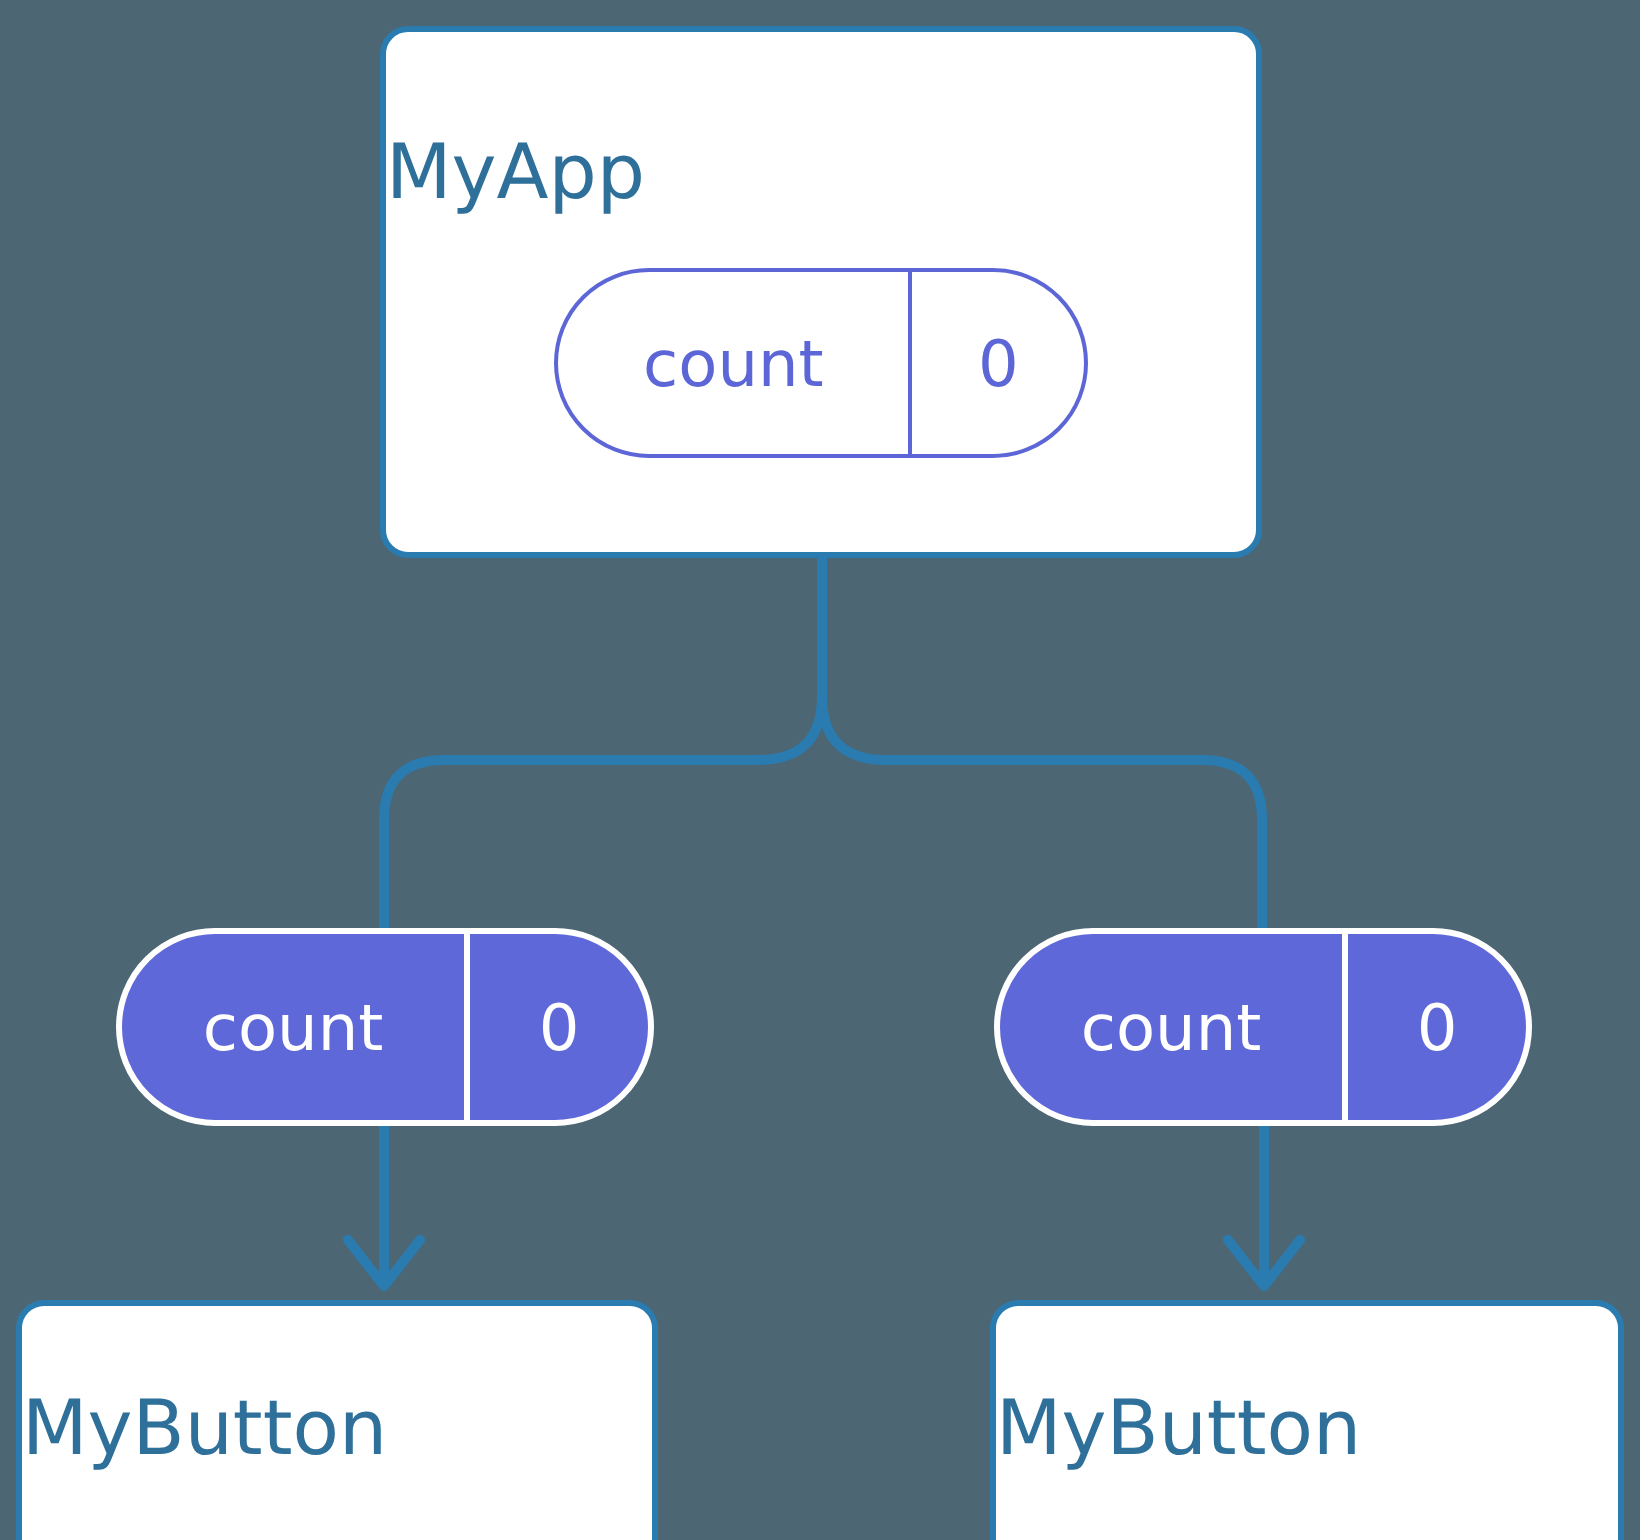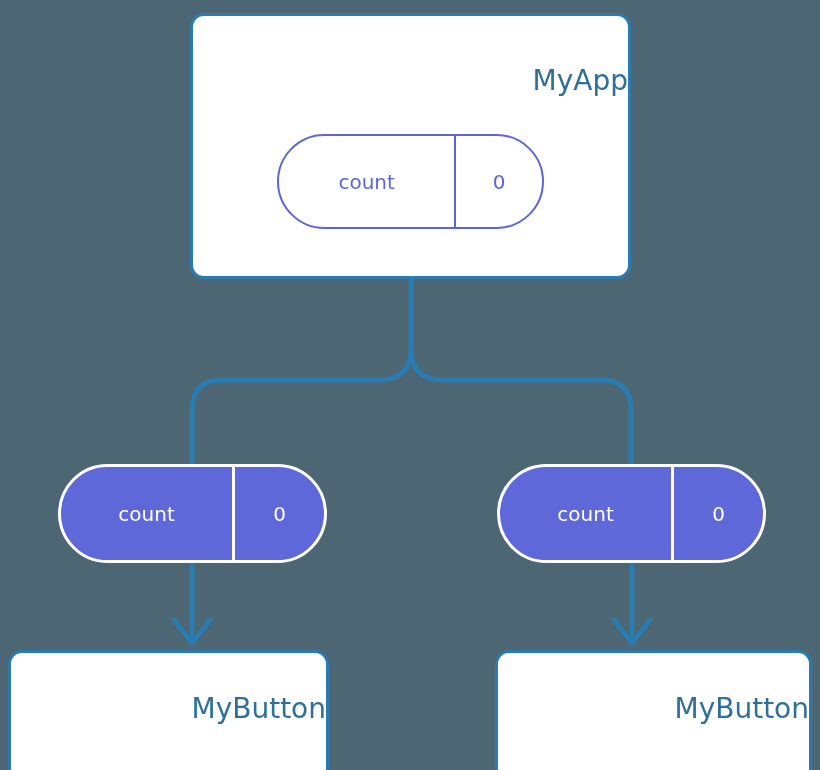--- a/index.html
+++ b/index.html
@@ -29,23 +29,23 @@
   
   .comp-box {
     position: absolute;
     background: #ffffff;
     border: 3px solid #2a7cb0;
     border-radius: 14px;
     box-sizing: border-box;
   }
   .comp-title {
     color: #2e7099;
-    font-size: 28px;
+    font-size: 38px;
     font-weight: 500;
-    text-align: right;
+    text-align: left;
     white-space: nowrap;
   }
 
   #app-box {
     left: 190px;
     top: 13px;
     width: 441px;
     height: 266px;
   }
   #app-title {
@@ -87,21 +87,21 @@
     align-items: stretch;
     box-sizing: border-box;
     border-radius: 999px;
     overflow: hidden;
   }
   .pill .pill-key,
   .pill .pill-val {
     display: flex;
     align-items: center;
     justify-content: center;
-    font-size: 20px;
+    font-size: 32px;
     box-sizing: border-box;
     white-space: nowrap;
   }
 
   
   .pill-outline {
     border: 2px solid #5d66d6;
     background: #ffffff;
   }
   .pill-outline .pill-key,

